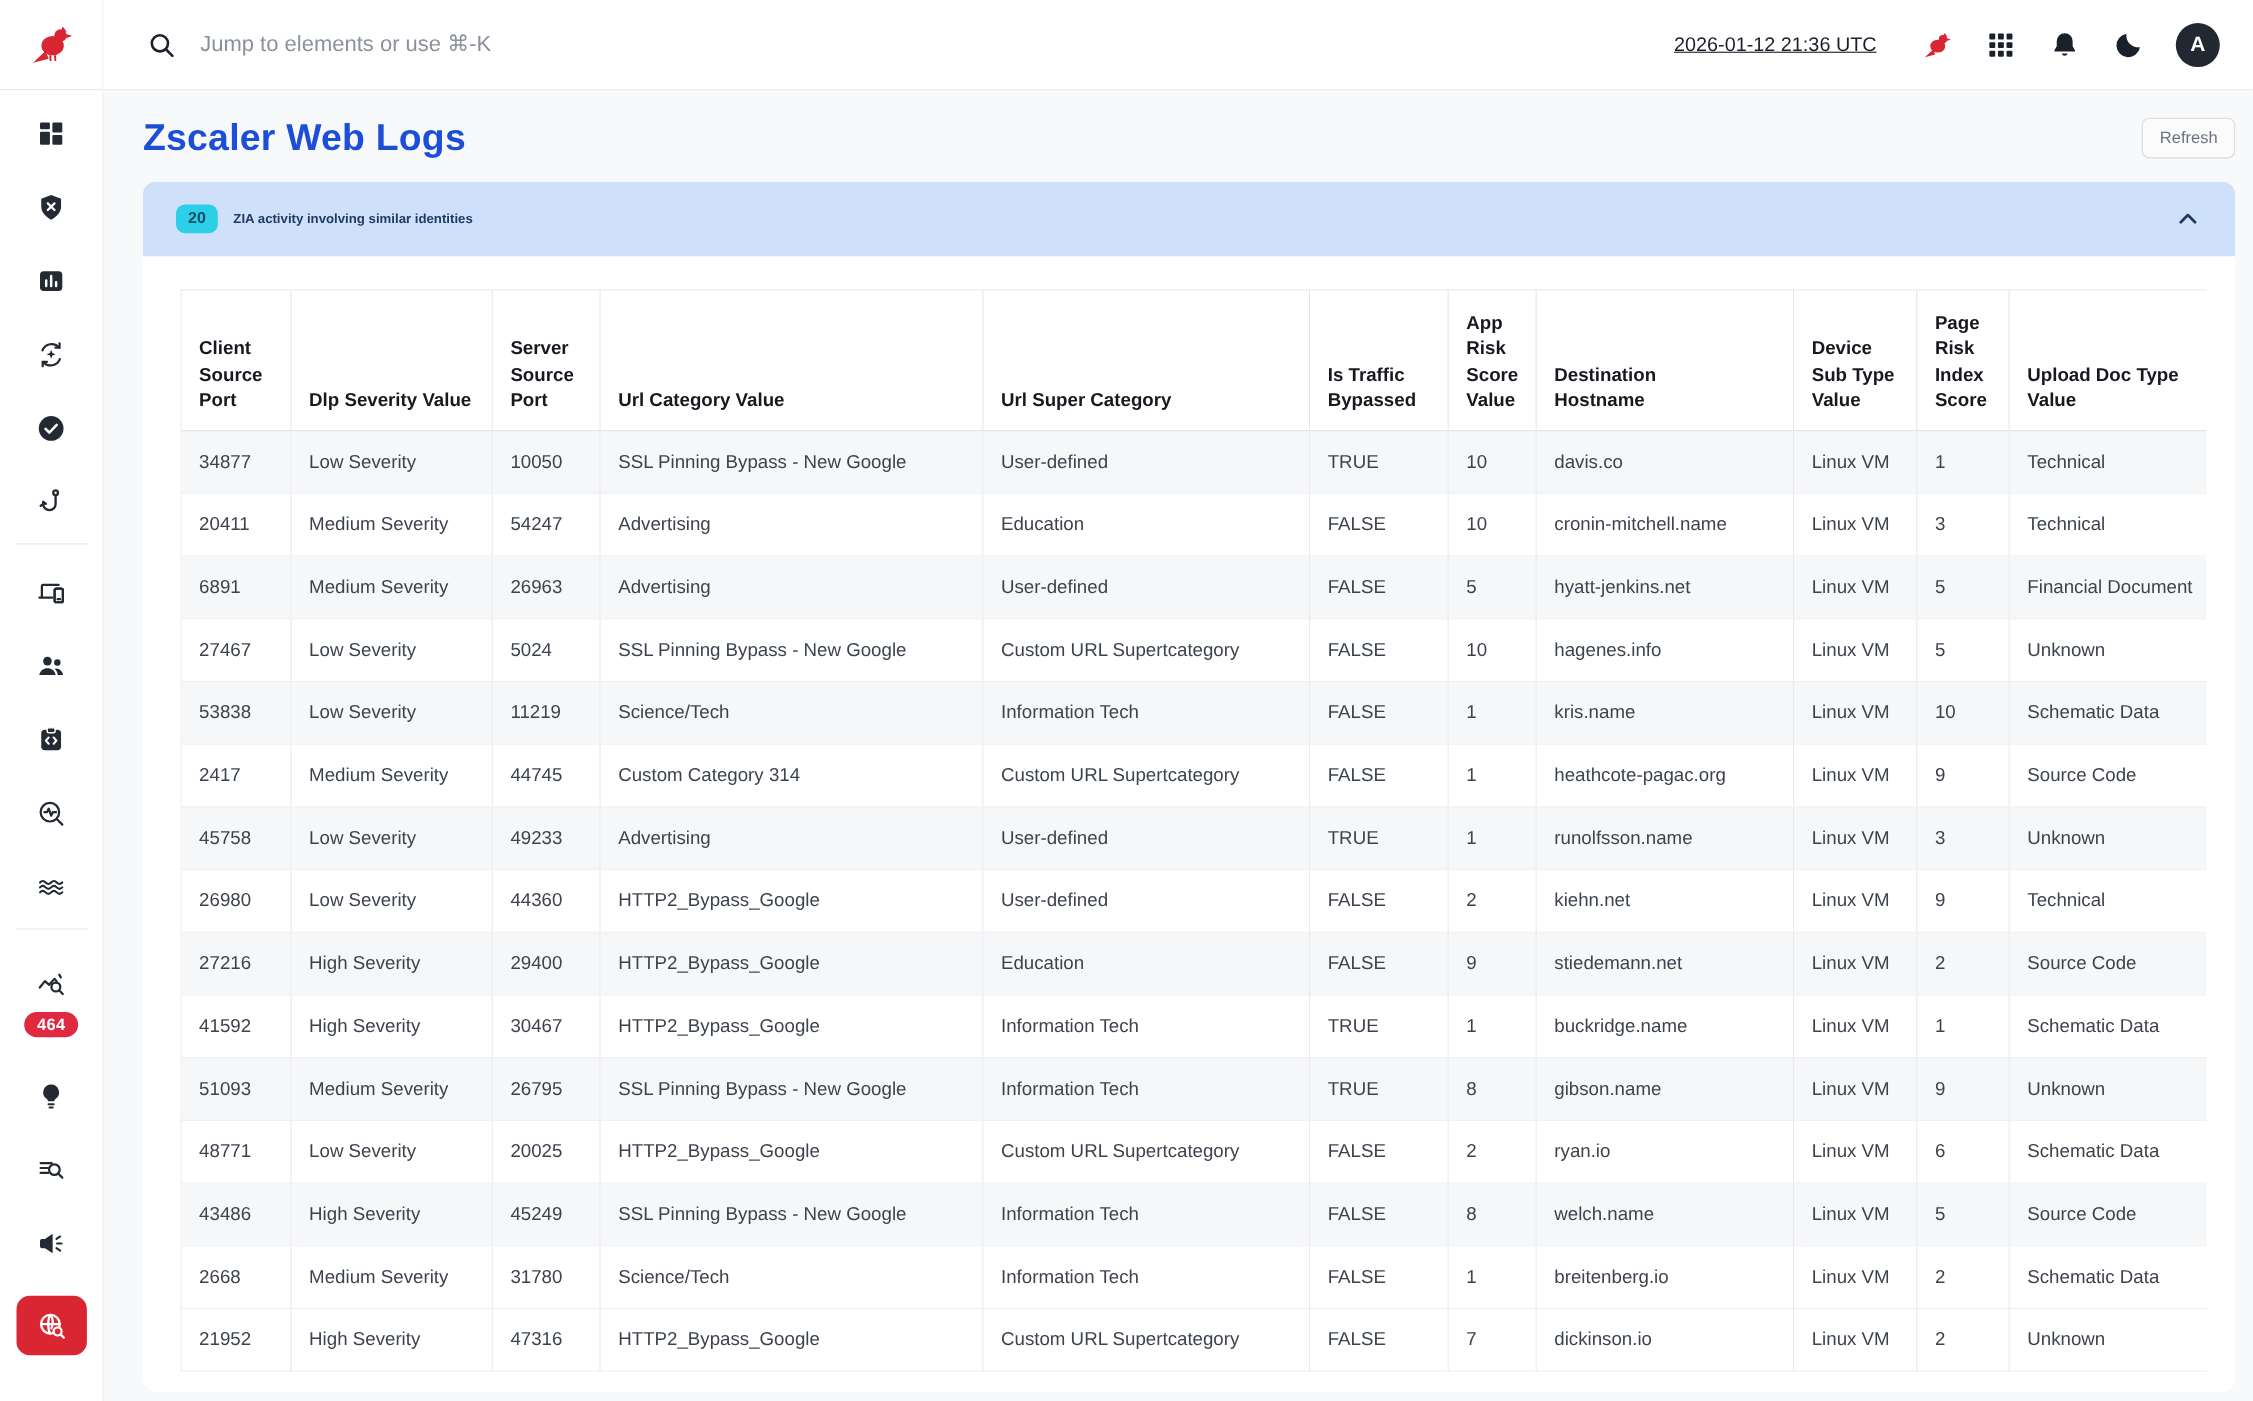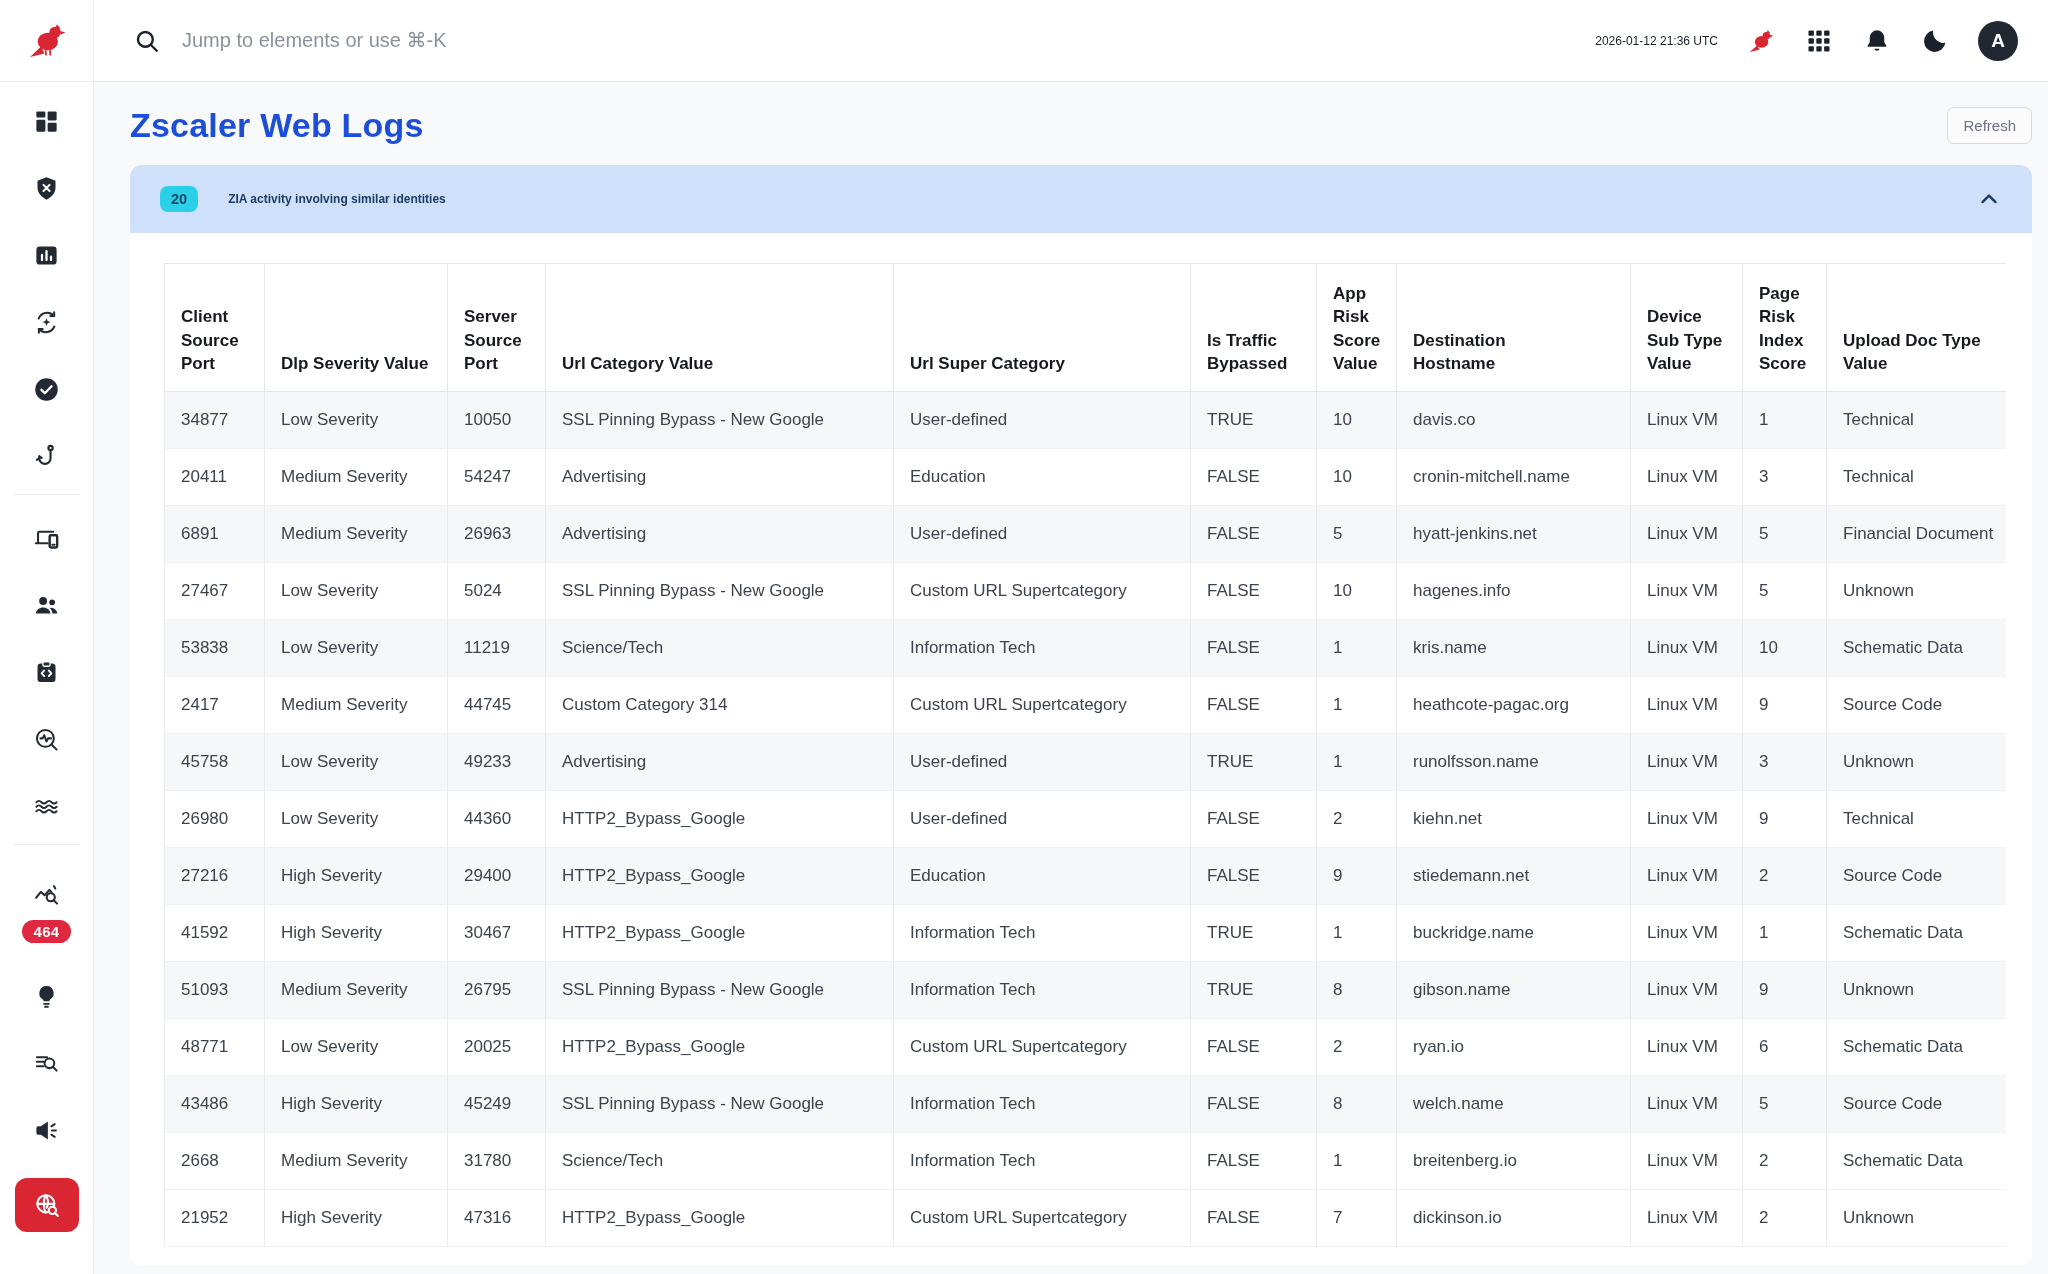--- a/index.html
+++ b/index.html
@@ -31,41 +31,41 @@
 
   
   .topbar { height:82px; background:#fff; border-bottom:1px solid #e7e8ea;
     display:flex; align-items:center; padding:0 30px 0 40px; flex-shrink:0; }
   .search-wrap { display:flex; align-items:center; gap:22px; flex:1; }
   .search-wrap svg { width:26px; height:26px; flex-shrink:0; }
   .search-input { border:none; outline:none; font-size:20px; color:#374151; width:700px;
     font-family:"Liberation Sans", sans-serif; background:transparent; }
   .search-input::placeholder { color:#8a919c; }
   .top-right { display:flex; align-items:center; gap:28px; }
-  .datetime { font-size:12px; color:#1a2029; font-weight:500; margin-right:0; white-space:nowrap; }
+  .datetime { font-size:18px; color:#1a2029; font-weight:500; margin-right:12px; white-space:nowrap;text-decoration:underline; }
   .top-ico { width:30px; height:30px; cursor:pointer; display:flex; align-items:center; justify-content:center; }
   .top-ico svg { width:28px; height:28px; }
   .avatar { width:40px; height:40px; border-radius:50%; background:#222831; color:#fff;
     font-weight:700; font-size:19px; display:flex; align-items:center; justify-content:center; cursor:pointer; }
 
   
   .page-head { display:flex; align-items:center; justify-content:space-between;
     margin:24px 16px 0 36px; }
   .page-title { font-size:34px; font-weight:600; color:#1d4ed8; letter-spacing:.2px; }
   .refresh-btn { background:#fbfbfc; border:1px solid #d7dadf; border-radius:7px;
     color:#6b7280; font-size:15px; padding:9px 15px; cursor:pointer;
     font-family:"Liberation Sans", sans-serif; }
 
   
   .card { margin:20px 16px 0 36px; border-radius:12px; overflow:hidden; background:#fff;
     display:flex; flex-direction:column; height:1100px; }
   .banner { background:#cfe0fb; height:68px; display:flex; align-items:center;
     padding:0 30px; cursor:pointer; flex-shrink:0; }
   .banner-badge { background:#2bcfe8; color:#174b66; font-weight:700; font-size:14.5px;
-    border-radius:8px; padding:5px 11px; margin-right:30px; }
+    border-radius:8px; padding:5px 11px; margin-right:14px; }
   .banner-text { color:#1f3a63; font-size:12px; font-weight:600; flex:1; }
   .banner-chevron { width:26px; height:26px; }
 
   
   .card-body { padding:30px 26px 0 34px; flex:1; min-height:0; }
   .table-clip { overflow:hidden; width:100%; height:100%; }
   table { border-collapse:collapse; table-layout:fixed; width:1862px; }
   thead th { background:#fff; vertical-align:bottom; text-align:left; font-size:17px;
     font-weight:700; color:#16191f; padding:18px 8px 15px 16px; line-height:1.38;
     border:1px solid #e5e7eb; border-bottom:1px solid #e3e5e8; cursor:pointer; }

